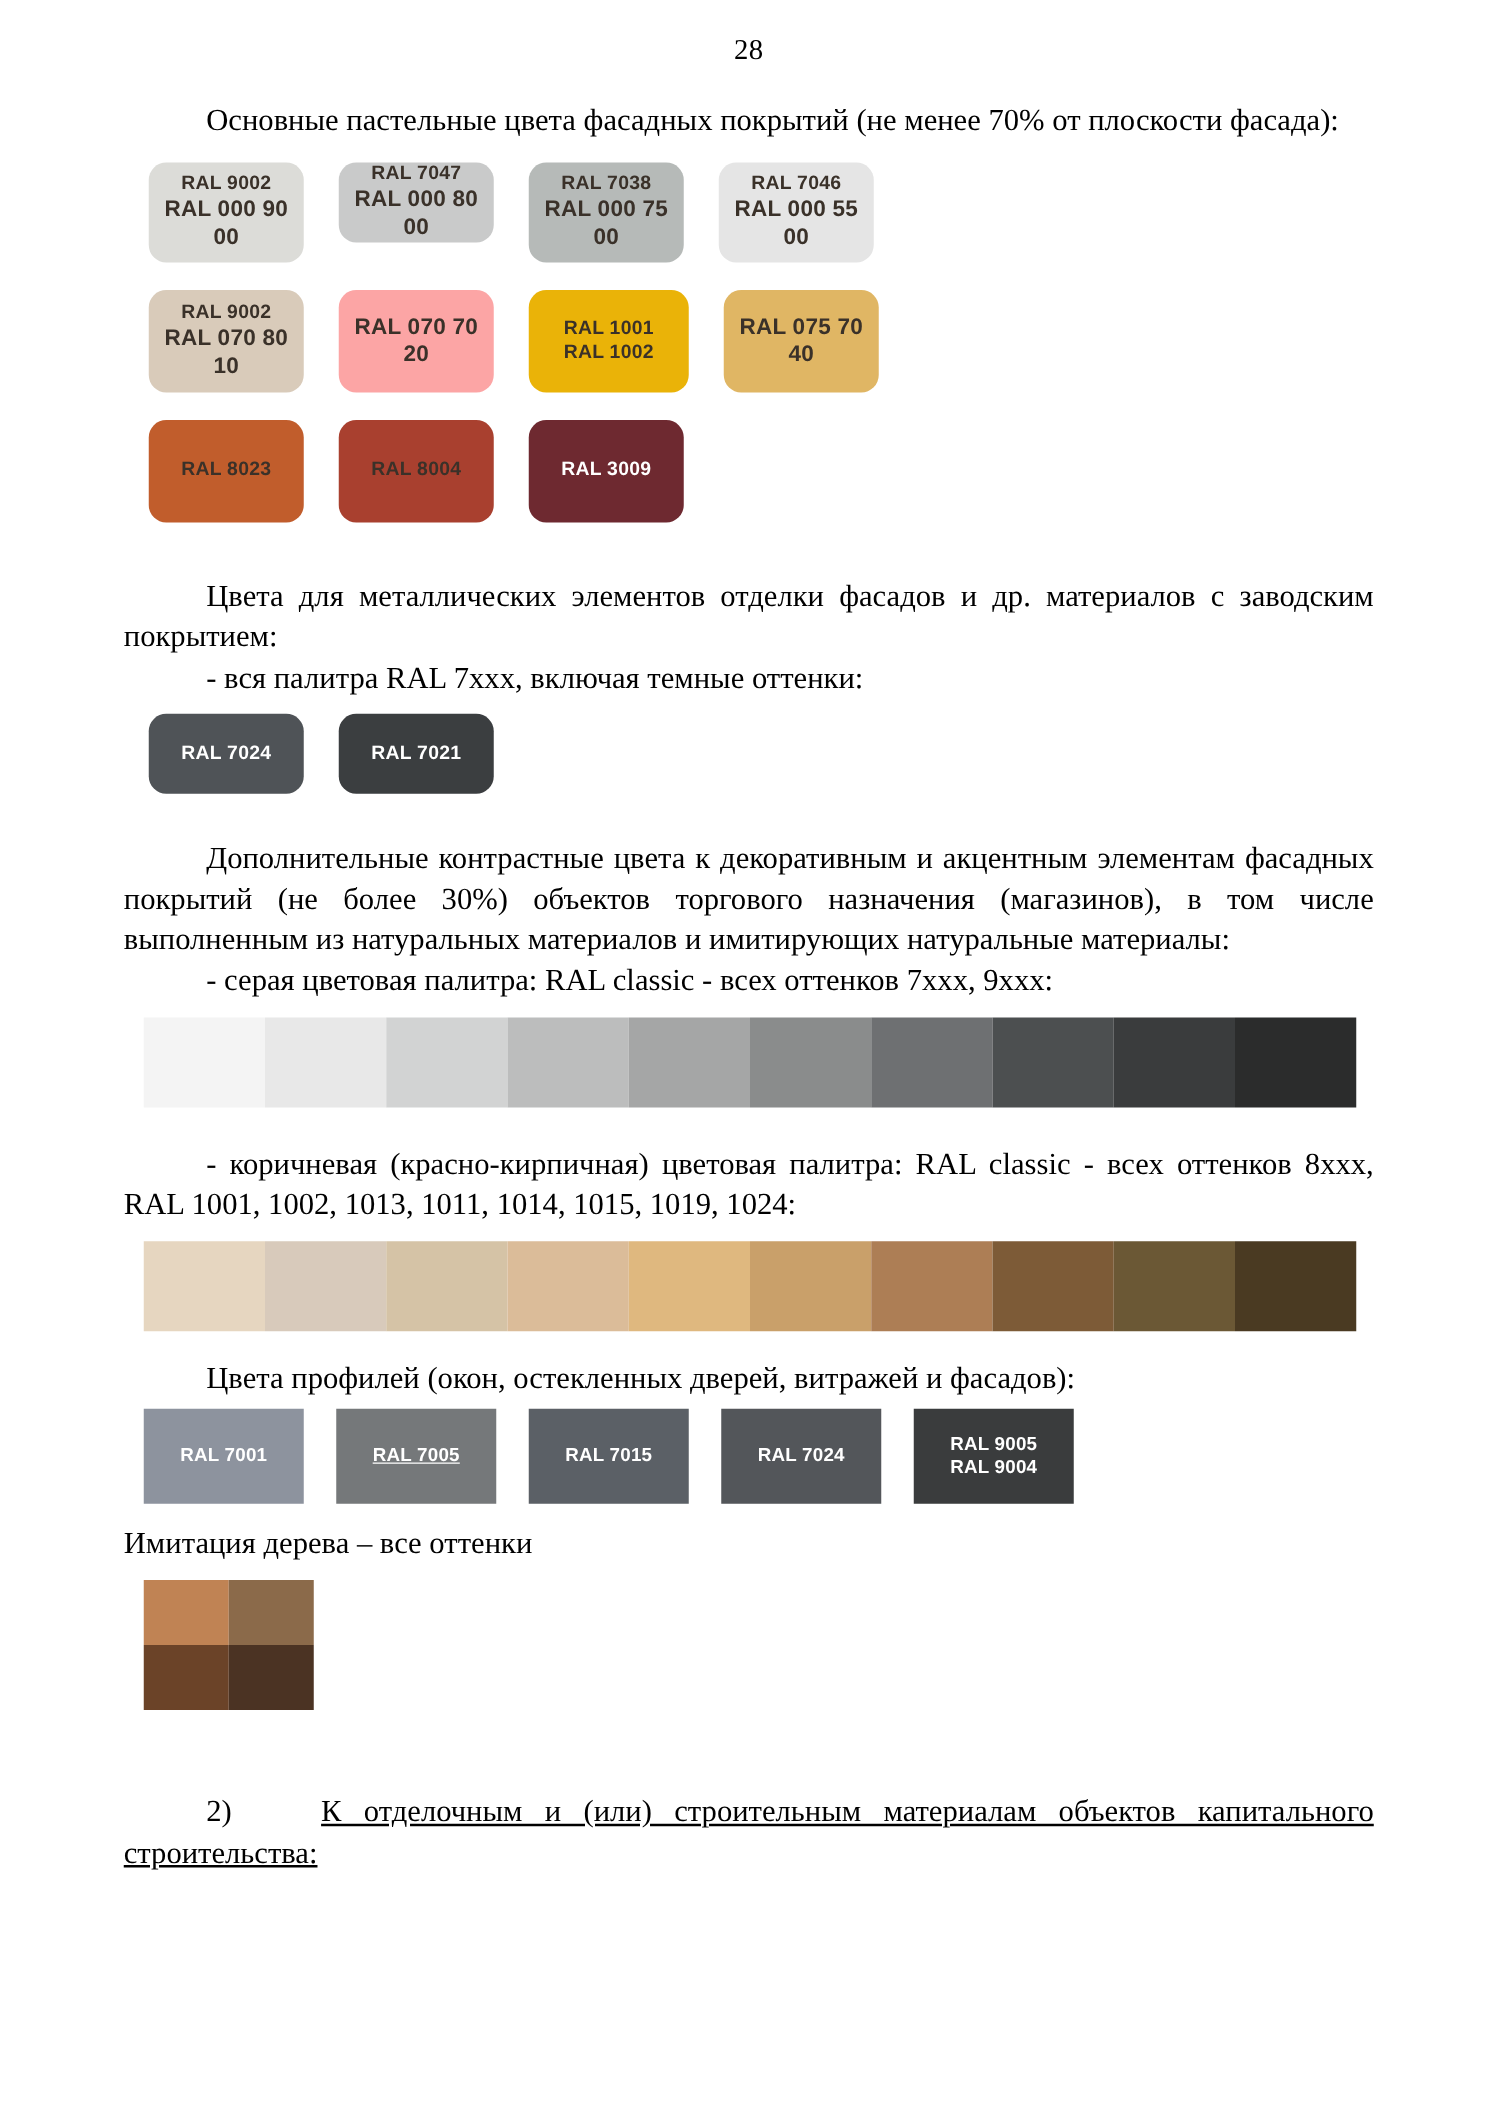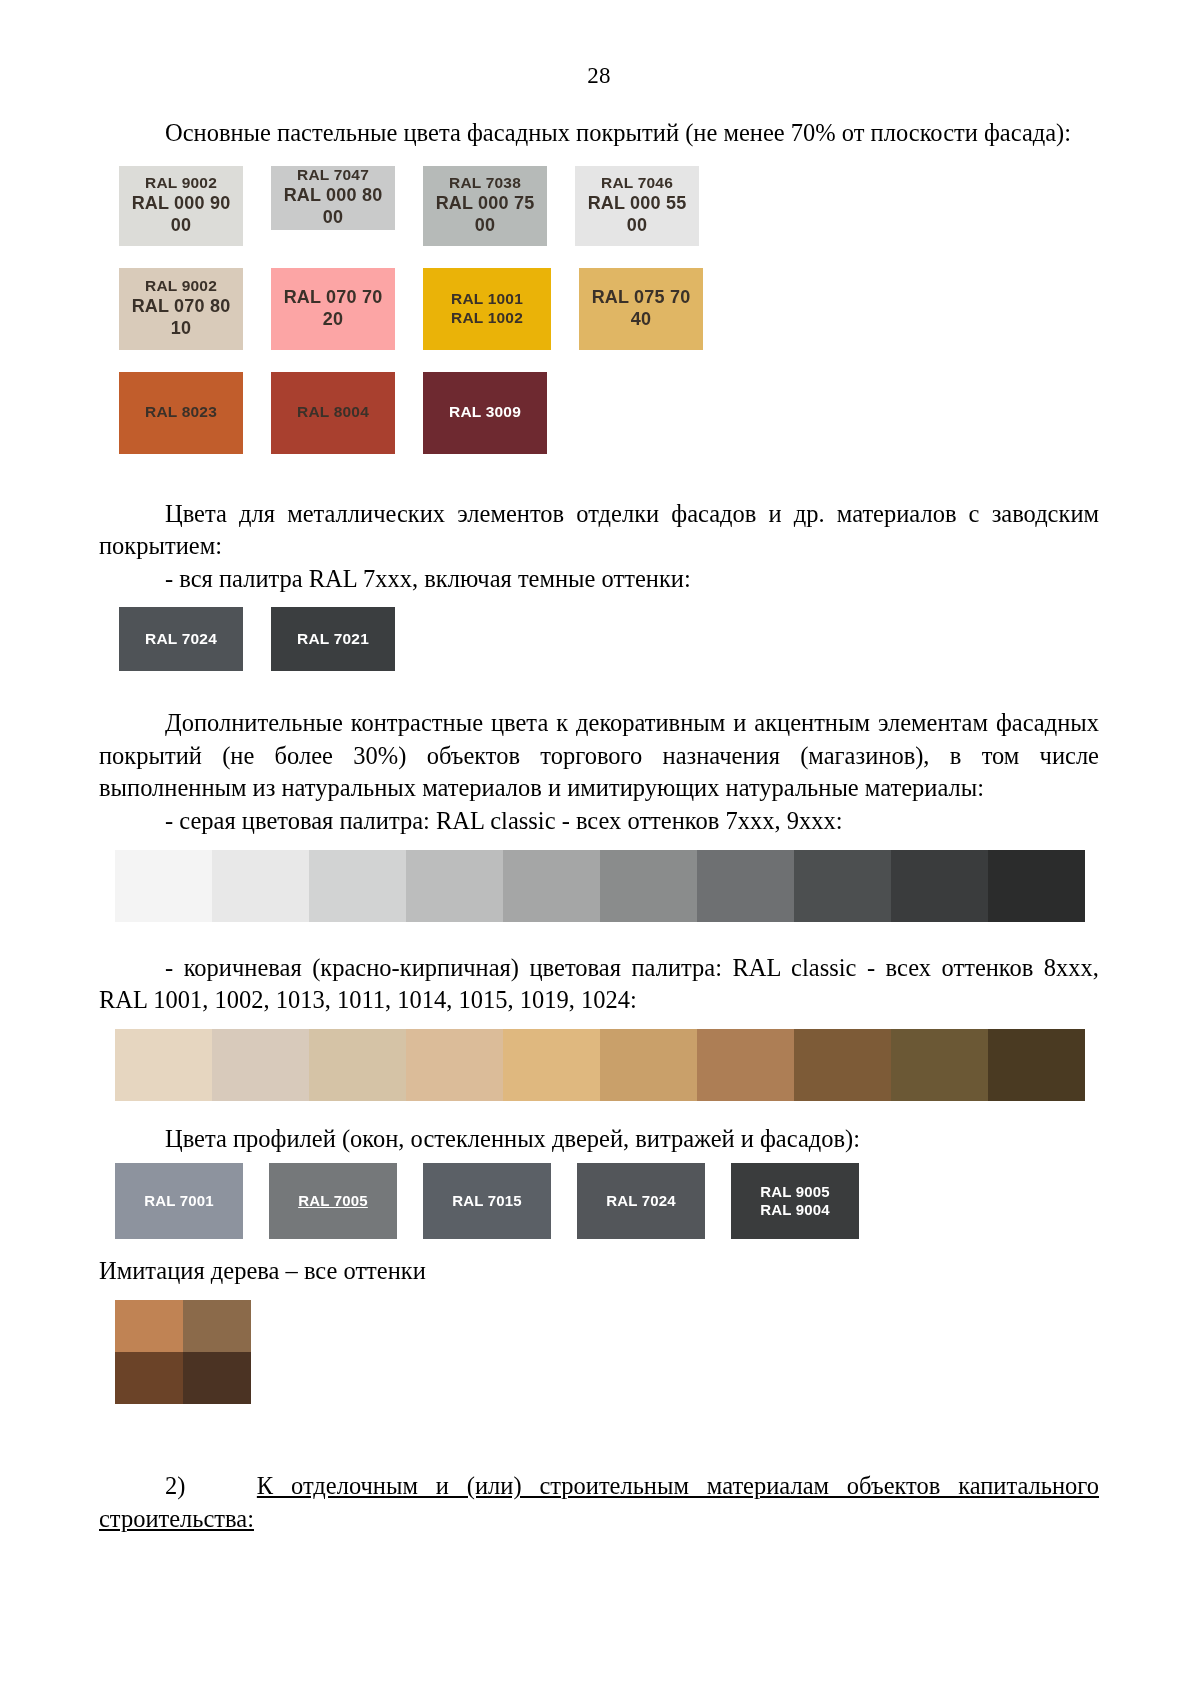--- a/index.html
+++ b/index.html
@@ -20,21 +20,21 @@
     width: 1200px;
     height: 1696px;
     box-sizing: border-box;
     padding: 0 101px 0 99px;
     position: relative;
   }
   .page-number {
     text-align: center;
     font-size: 23px;
     line-height: 1;
-    padding-top: 64px;
+    padding-top: 28px;
     letter-spacing: 0.3px;
   }
   .para {
     font-size: 24.5px;
     line-height: 1.33;
     text-align: justify;
     text-justify: inter-word;
     margin: 0;
   }
   .para.indent {
@@ -66,20 +66,21 @@
     flex-direction: column;
     align-items: center;
     justify-content: center;
     font-family: "Liberation Sans", sans-serif;
     font-weight: bold;
     color: #3a3129;
     line-height: 1.22;
     text-align: center;
     letter-spacing: 0.2px;
     user-select: none;
+    border-radius: 14px;
   }
   .swatch .l1 { font-size: 15.5px; }
   .swatch .l2 { font-size: 18px; }
   .swatch.light-text { color: #ffffff; }
   .swatch.dark-text  { color: #3a3129; }
 
   
   .strip {
     display: flex;
     width: 970px;

